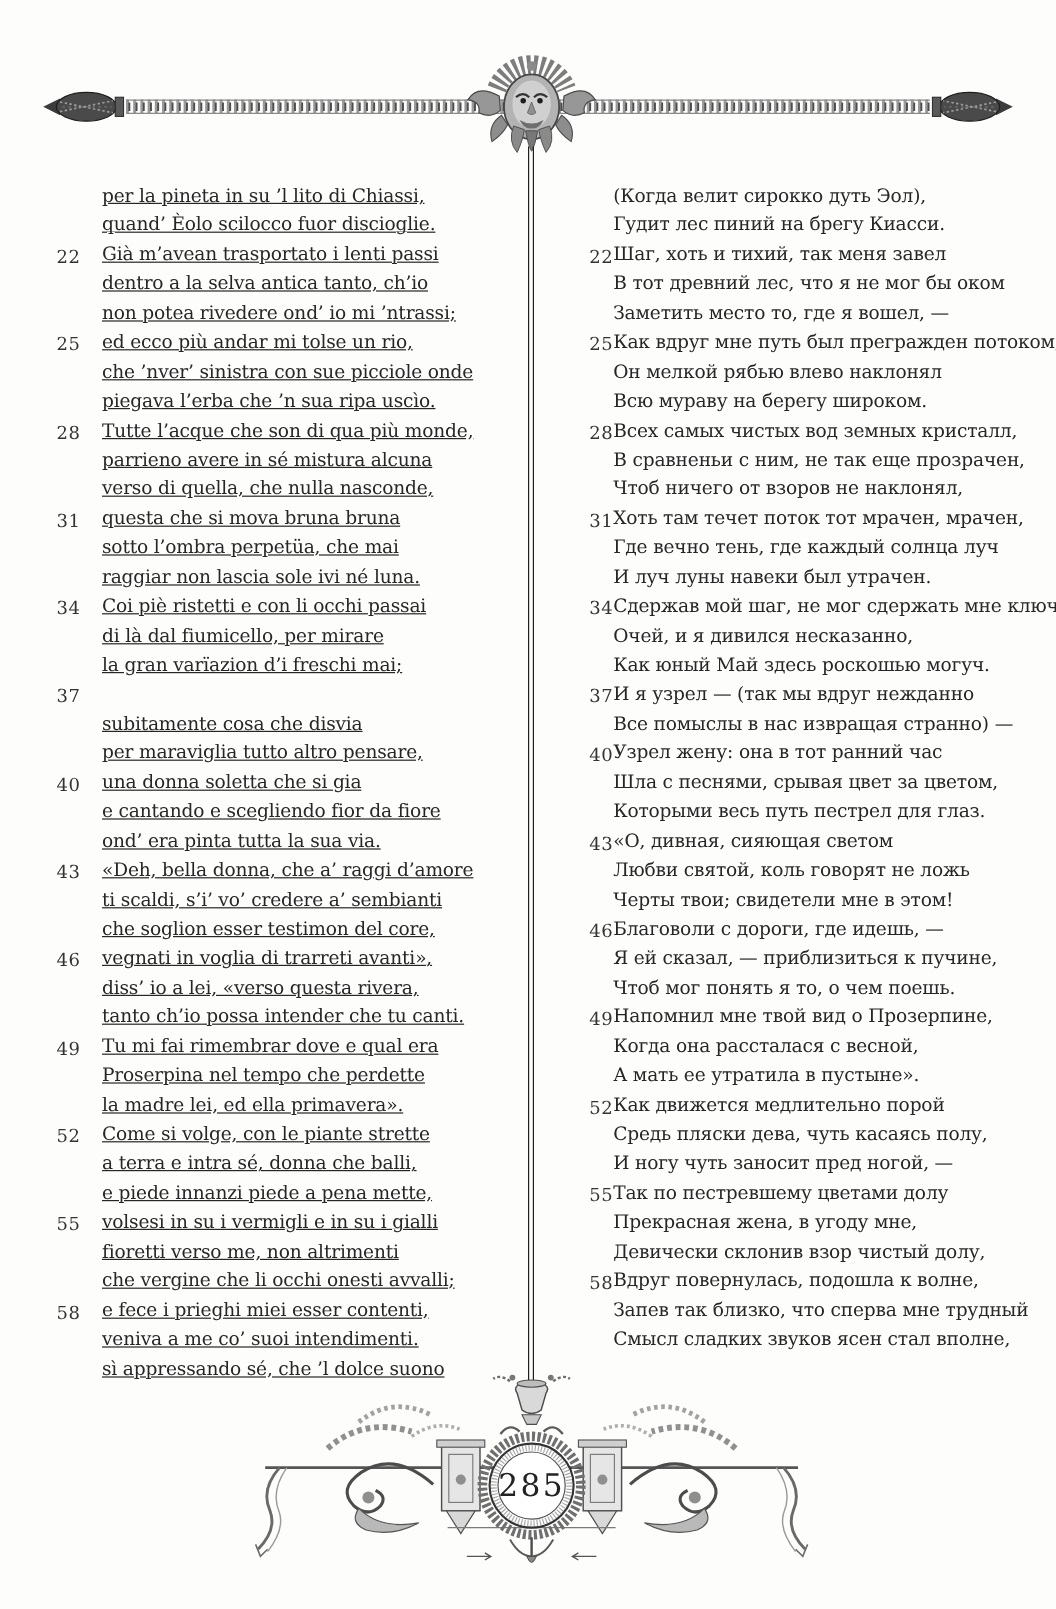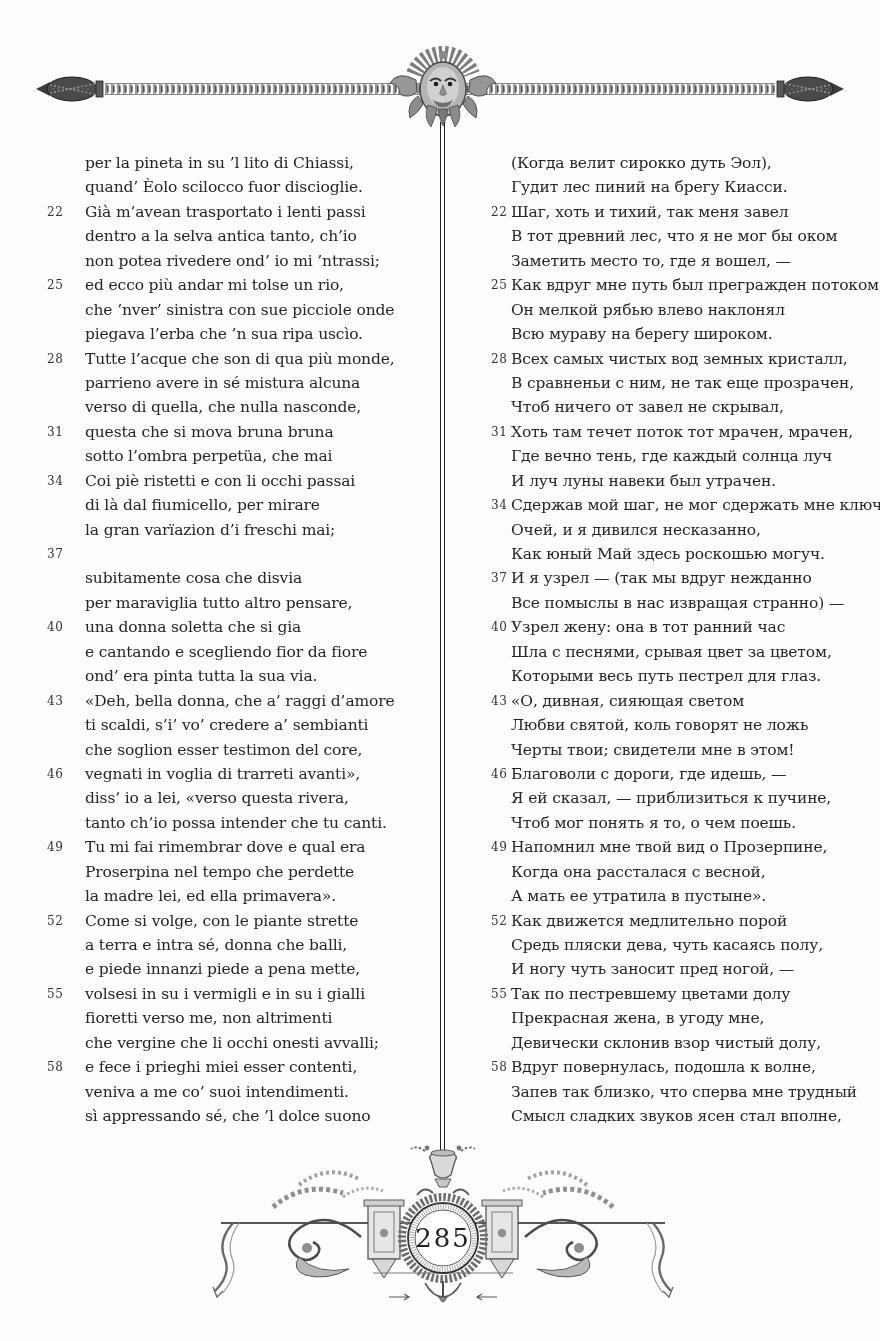--- a/index.html
+++ b/index.html
@@ -5,27 +5,27 @@
   html,body{margin:0;padding:0;}
   body{
     width:880px;height:1341px;
     background:#fdfdfc;
     font-family:"DejaVu Serif","Liberation Serif",serif;
     color:#262626;
     position:relative;
     overflow:hidden;
   }
   .column{position:absolute;top:153px;}
-  .col-left{left:85px;width:356px;}
+  .col-left{left:85px;width:356px;text-decoration:underline;}
   .col-right{left:511px;width:385px;}
   .pline{position:relative;height:24.45px;white-space:nowrap;}
   .ltext{font-size:15.5px;letter-spacing:-0.15px;}
   .lnum{
     position:absolute;top:3px;
-    font-size:12px;color:#333;letter-spacing:0.5px;
+    font-size:15px;color:#333;letter-spacing:0.5px;
   }
   .col-left .lnum{left:-38px;}
   .col-right .lnum{left:-20px;}
   .divider{
     position:absolute;left:440px;top:122px;
     width:5px;height:1033px;
     border-left:1.8px solid #1f1f1f;
     border-right:1.8px solid #1f1f1f;
     box-sizing:border-box;
     background:transparent;
@@ -99,20 +99,21 @@
     <div class="pline"><span class="ltext">dentro a la selva antica tanto, ch’io</span></div>
     <div class="pline"><span class="ltext">non potea rivedere ond’ io mi ’ntrassi;</span></div>
     <div class="pline"><span class="lnum">25</span><span class="ltext">ed ecco più andar mi tolse un rio,</span></div>
     <div class="pline"><span class="ltext">che ’nver’ sinistra con sue picciole onde</span></div>
     <div class="pline"><span class="ltext">piegava l’erba che ’n sua ripa uscìo.</span></div>
     <div class="pline"><span class="lnum">28</span><span class="ltext">Tutte l’acque che son di qua più monde,</span></div>
     <div class="pline"><span class="ltext">parrieno avere in sé mistura alcuna</span></div>
     <div class="pline"><span class="ltext">verso di quella, che nulla nasconde,</span></div>
     <div class="pline"><span class="lnum">31</span><span class="ltext">questa che si mova bruna bruna</span></div>
     <div class="pline"><span class="ltext">sotto l’ombra perpetüa, che mai</span></div>
+    <div class="pline"><span class="ltext">raggiar non lascia sole ivi né luna.</span></div>
     <div class="pline"><span class="lnum">34</span><span class="ltext">Coi piè ristetti e con li occhi passai</span></div>
     <div class="pline"><span class="ltext">di là dal fiumicello, per mirare</span></div>
     <div class="pline"><span class="ltext">la gran varïazion d’i freschi mai;</span></div>
     <div class="pline"><span class="lnum">37</span></div>
     <div class="pline"><span class="ltext">subitamente cosa che disvia</span></div>
     <div class="pline"><span class="ltext">per maraviglia tutto altro pensare,</span></div>
     <div class="pline"><span class="lnum">40</span><span class="ltext">una donna soletta che si gia</span></div>
     <div class="pline"><span class="ltext">e cantando e scegliendo fior da fiore</span></div>
     <div class="pline"><span class="ltext">ond’ era pinta tutta la sua via.</span></div>
     <div class="pline"><span class="lnum">43</span><span class="ltext">«Deh, bella donna, che a’ raggi d’amore</span></div>
@@ -138,21 +139,21 @@
     <div class="pline"><span class="ltext">(Когда велит сирокко дуть Эол),</span></div>
     <div class="pline"><span class="ltext">Гудит лес пиний на брегу Киасси.</span></div>
     <div class="pline"><span class="lnum">22</span><span class="ltext">Шаг, хоть и тихий, так меня завел</span></div>
     <div class="pline"><span class="ltext">В тот древний лес, что я не мог бы оком</span></div>
     <div class="pline"><span class="ltext">Заметить место то, где я вошел, —</span></div>
     <div class="pline"><span class="lnum">25</span><span class="ltext">Как вдруг мне путь был прегражден потоком;</span></div>
     <div class="pline"><span class="ltext">Он мелкой рябью влево наклонял</span></div>
     <div class="pline"><span class="ltext">Всю мураву на берегу широком.</span></div>
     <div class="pline"><span class="lnum">28</span><span class="ltext">Всех самых чистых вод земных кристалл,</span></div>
     <div class="pline"><span class="ltext">В сравненьи с ним, не так еще прозрачен,</span></div>
-    <div class="pline"><span class="ltext">Чтоб ничего от завел не скрывал,</span></div>
+    <div class="pline"><span class="ltext">Чтоб ничего от взоров не наклонял,</span></div>
     <div class="pline"><span class="lnum">31</span><span class="ltext">Хоть там течет поток тот мрачен, мрачен,</span></div>
     <div class="pline"><span class="ltext">Где вечно тень, где каждый солнца луч</span></div>
     <div class="pline"><span class="ltext">И луч луны навеки был утрачен.</span></div>
     <div class="pline"><span class="lnum">34</span><span class="ltext">Сдержав мой шаг, не мог сдержать мне ключ</span></div>
     <div class="pline"><span class="ltext">Очей, и я дивился несказанно,</span></div>
     <div class="pline"><span class="ltext">Как юный Май здесь роскошью могуч.</span></div>
     <div class="pline"><span class="lnum">37</span><span class="ltext">И я узрел — (так мы вдруг нежданно</span></div>
     <div class="pline"><span class="ltext">Все помыслы в нас извращая странно) —</span></div>
     <div class="pline"><span class="lnum">40</span><span class="ltext">Узрел жену: она в тот ранний час</span></div>
     <div class="pline"><span class="ltext">Шла с песнями, срывая цвет за цветом,</span></div>

